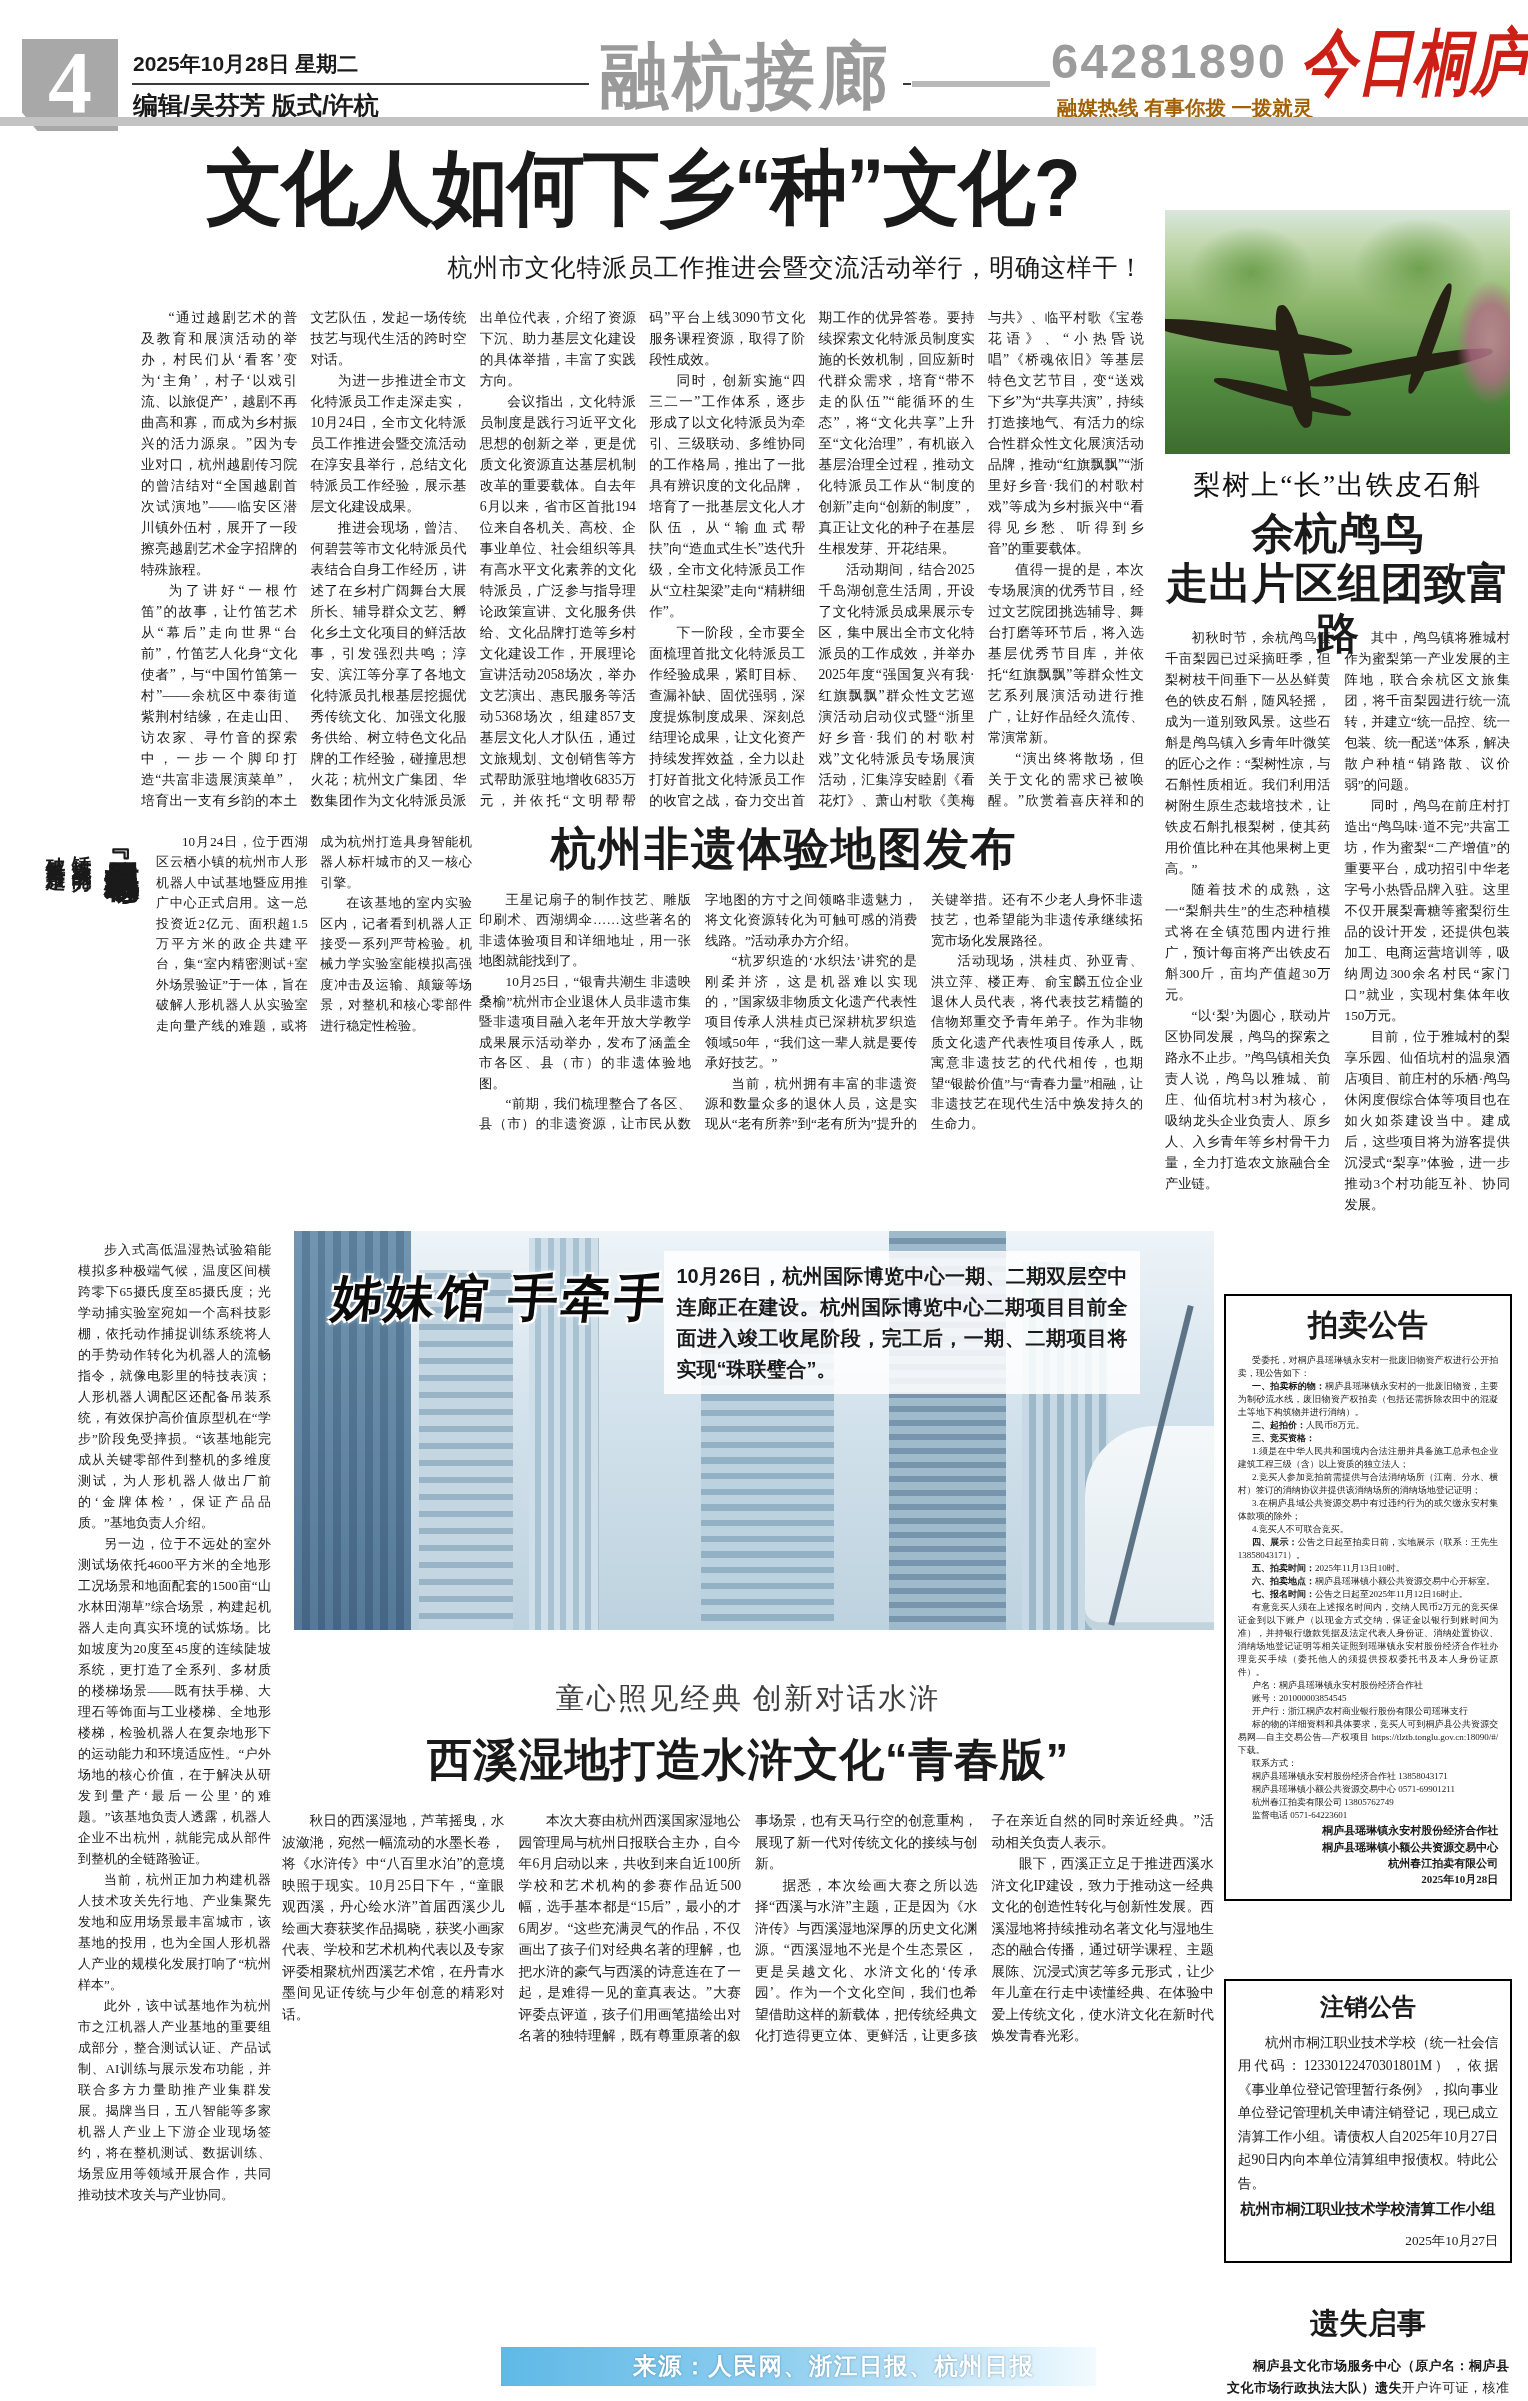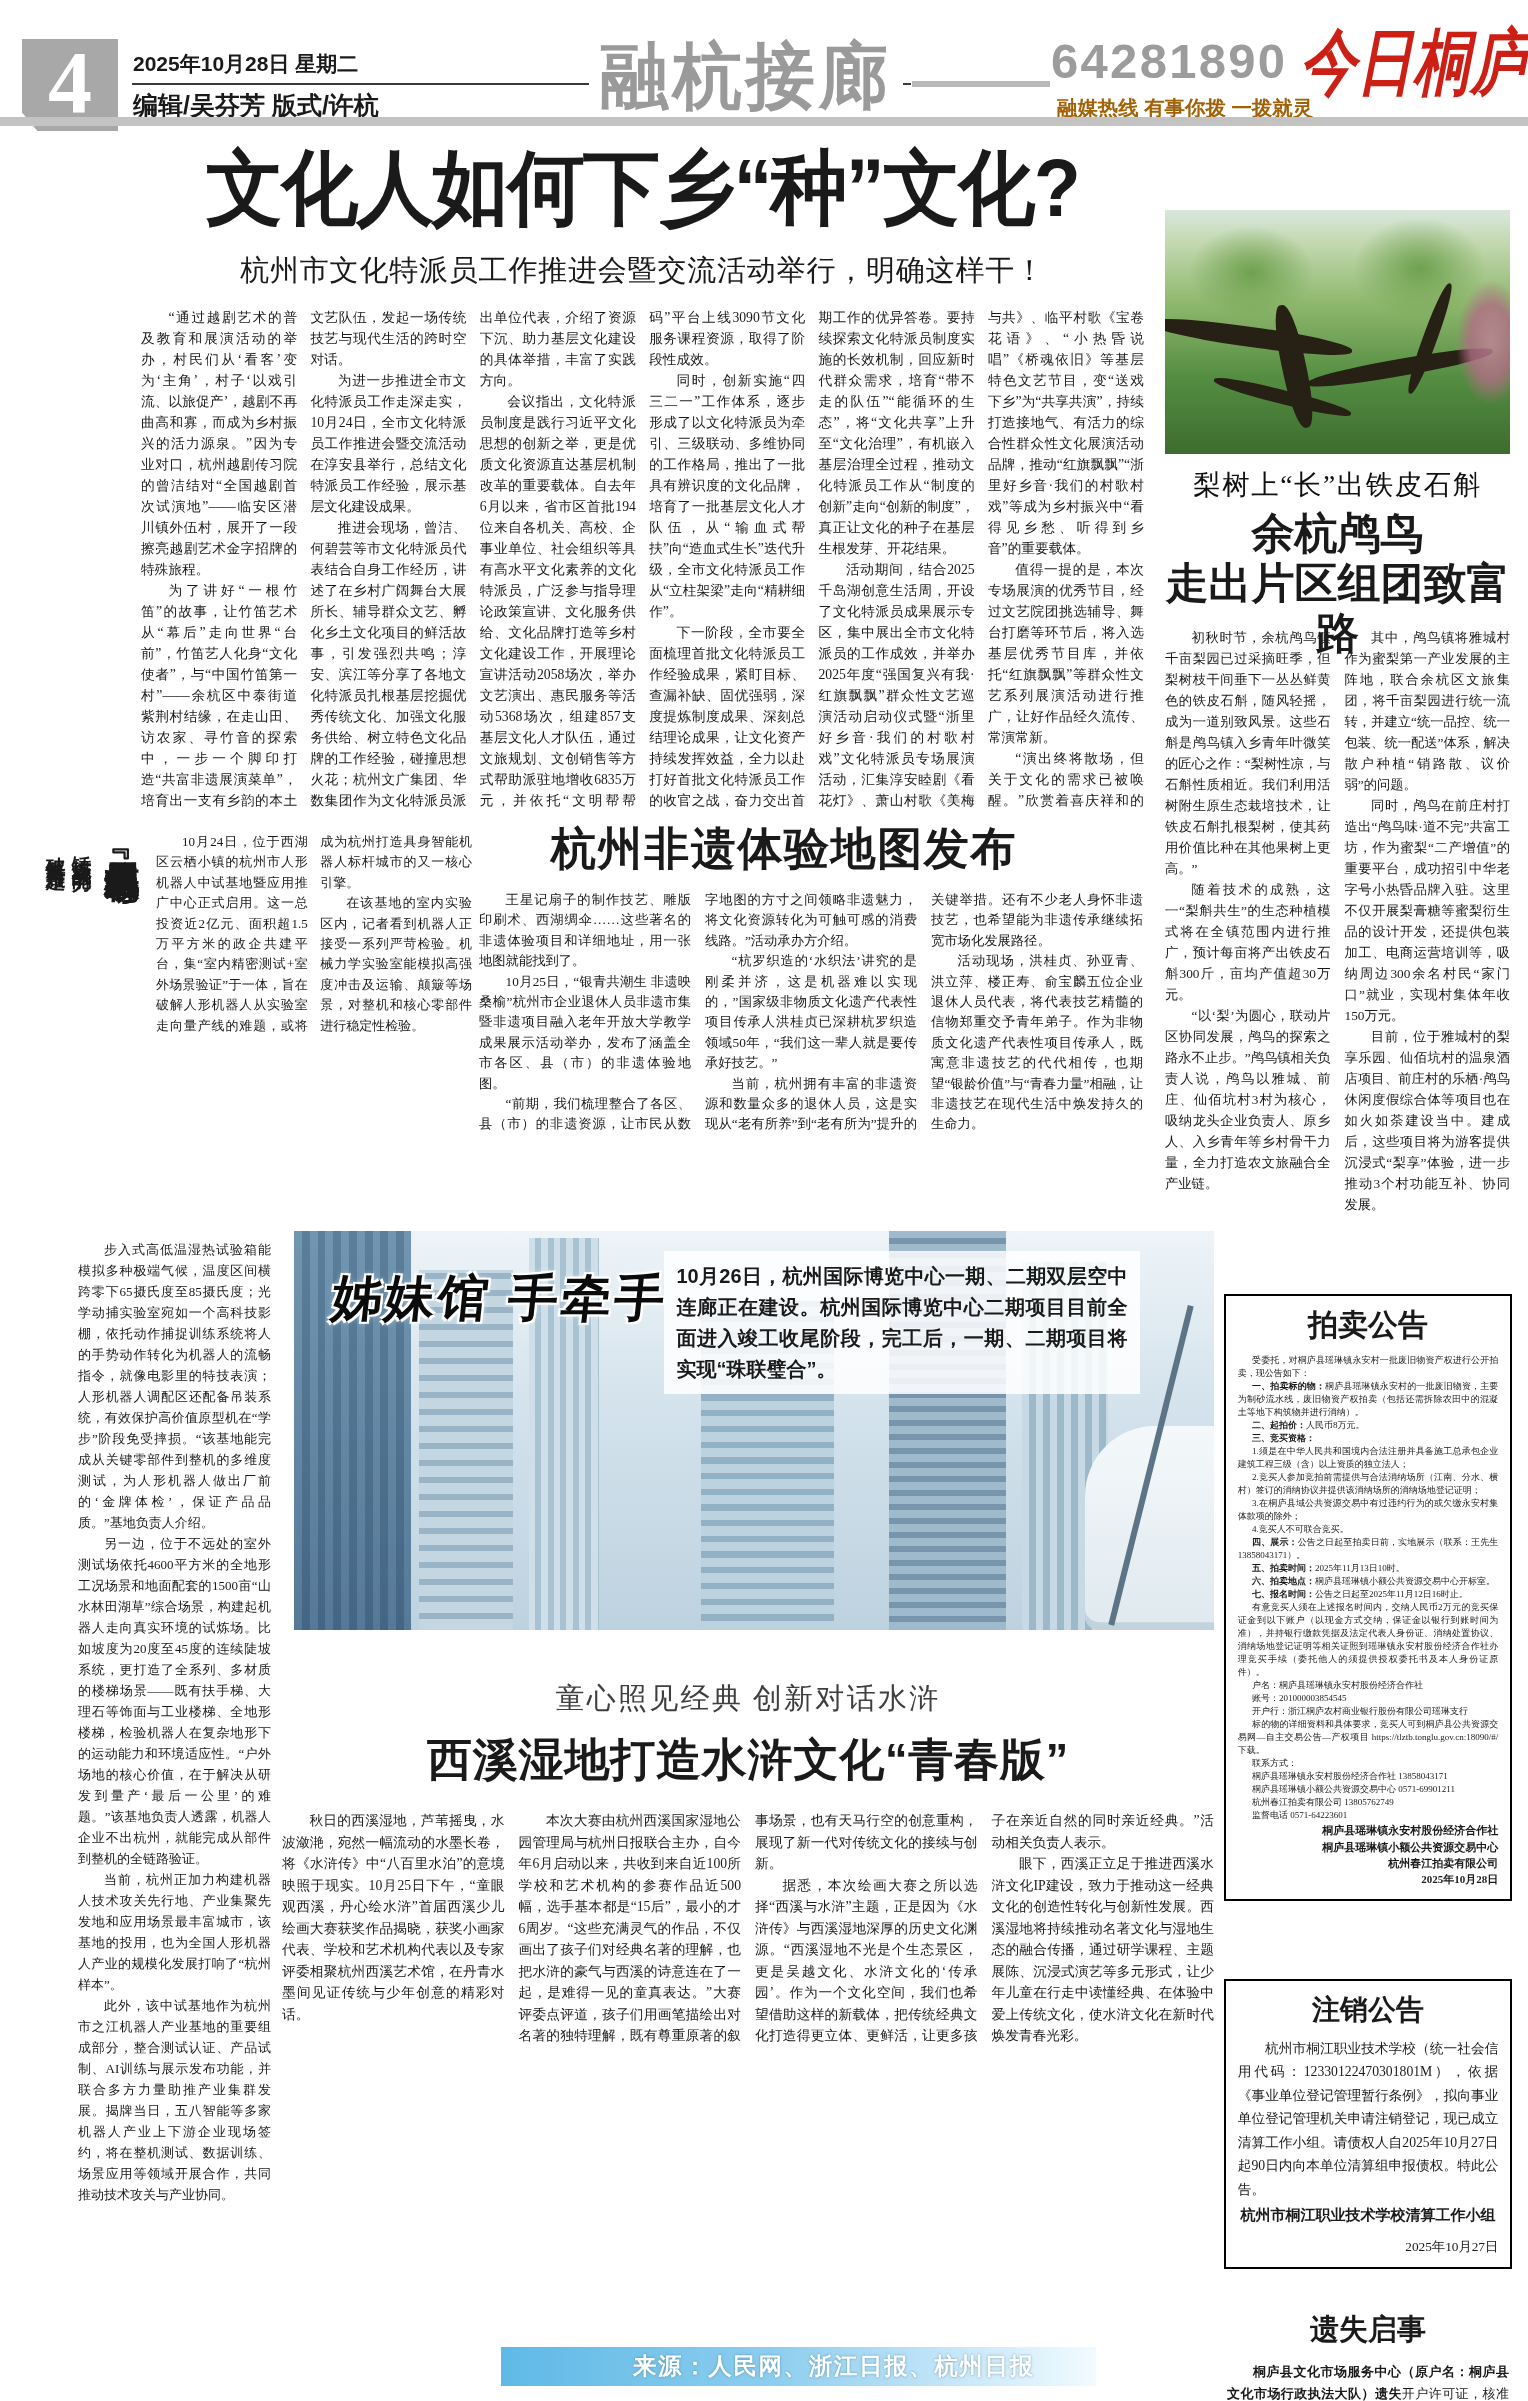--- a/index.html
+++ b/index.html
@@ -22,21 +22,21 @@
   .section-title { left:589px; top:31px; font-size:69px; font-weight:900; color:#9a9a9a;
                    letter-spacing:3.9px; background:#fff; padding:0 11px; transform:scaleY(1.05); }
   .phone { left:1051px; top:33px; font-size:49px; font-weight:bold; color:#9c9c9c; letter-spacing:2.3px; }
   .hotline { left:1057px; top:94px; font-size:20.4px; font-weight:bold; color:#a16207; }
   .masthead { left:1300px; top:23.5px; width:223px; font-size:72px; line-height:78px; color:#cc2016;
               font-weight:bold; font-style:italic; letter-spacing:0.8px; white-space:nowrap; transform:scaleX(.78); transform-origin:left; }
   .hdr-band { left:0; top:117px; width:1528px; height:9.4px; background:#c3c3c3; }
   
   .lead-hl { left:141px; top:144px; width:1003px; text-align:center; font-size:77px; line-height:86px;
              font-weight:900; letter-spacing:-1.6px; transform:scaleY(1.06); }
-  .lead-sub { left:141px; top:251px; width:1003px; text-align:center; font-size:29px; letter-spacing:0.8px; }
+  .lead-sub { left:141px; top:251px; width:1003px; text-align:right; font-size:25px; letter-spacing:0.8px; }
   .lead-body { left:141px; top:307px; width:1003px; height:511px; column-count:6; column-gap:13.3px;
                font-size:13.7px; line-height:21px; overflow:hidden; }
   
   .pear-photo { left:1165px; top:210px; width:345px; height:244px; overflow:hidden;
     background:linear-gradient(180deg,#d9e7dd 0%,#c2d8ae 14%,#8fb86e 38%,#558e42 68%,#3c6c2f 100%); }
   .branch { position:absolute; background:#272015; border-radius:45%; }
   .pink-patch { position:absolute; right:-15.7px; top:70px; width:70px; height:125px; border-radius:50%;
     background:radial-gradient(closest-side,#c4849a,#b06d85 60%,rgba(176,109,133,0)); opacity:.8; }
   .leaf { position:absolute; background:radial-gradient(closest-side,#6fa14f,rgba(111,161,79,0)); border-radius:50%; }
   .pear-cap { left:1165px; top:467px; width:345px; text-align:center; font-size:27.4px; letter-spacing:1.6px; color:#111; }
@@ -44,21 +44,21 @@
   .pear-body { left:1165px; top:627px; width:345px; height:658px; column-count:2; column-gap:14px;
                font-size:13.3px; line-height:21px; overflow:hidden; }
   
   .notice-stack { left:1224px; top:1294px; width:288px; }
   .notice-box { border:2px solid #000; background:#fff; padding:9.4px 11.7px 11px; }
   .notice-title { text-align:center; font-size:30px; font-weight:900; margin-bottom:7.8px; }
   .auction-body p { font-size:9px; line-height:13px; text-indent:1.6em; text-align:justify; }
   .auction-sigs div { text-align:right; font-size:11px; font-weight:bold; line-height:16.4px; }
   .notice-date { text-align:right; font-size:11px; font-weight:bold; line-height:17px; }
   .cancel-box { margin-top:78px; }
-  .cancel-box .notice-title { font-size:28px; }
+  .cancel-box .notice-title { font-size:24px; }
   .cancel-body { font-size:13.7px; line-height:23.5px; text-indent:2em; text-align:justify; }
   .cancel-sig { text-align:center; font-size:15px; font-weight:bold; margin-top:4.7px; }
   .cancel-date { text-align:right; font-size:13.3px; margin-top:13px; }
   .loss-box { margin-top:41px; padding:0 3.1px; }
   .loss-box .notice-title { font-size:29px; margin-bottom:11px; }
   .loss-items p { font-size:13px; line-height:22px; text-indent:2em; text-align:justify; }
   .loss-items b { font-family:"Liberation Sans", sans-serif; }
   
   .robot-top { left:43px; top:832px; width:429px; height:398px; display:flex; }
   .robot-kicker { width:52px; font-size:19.6px; font-weight:900; letter-spacing:3.1px;

